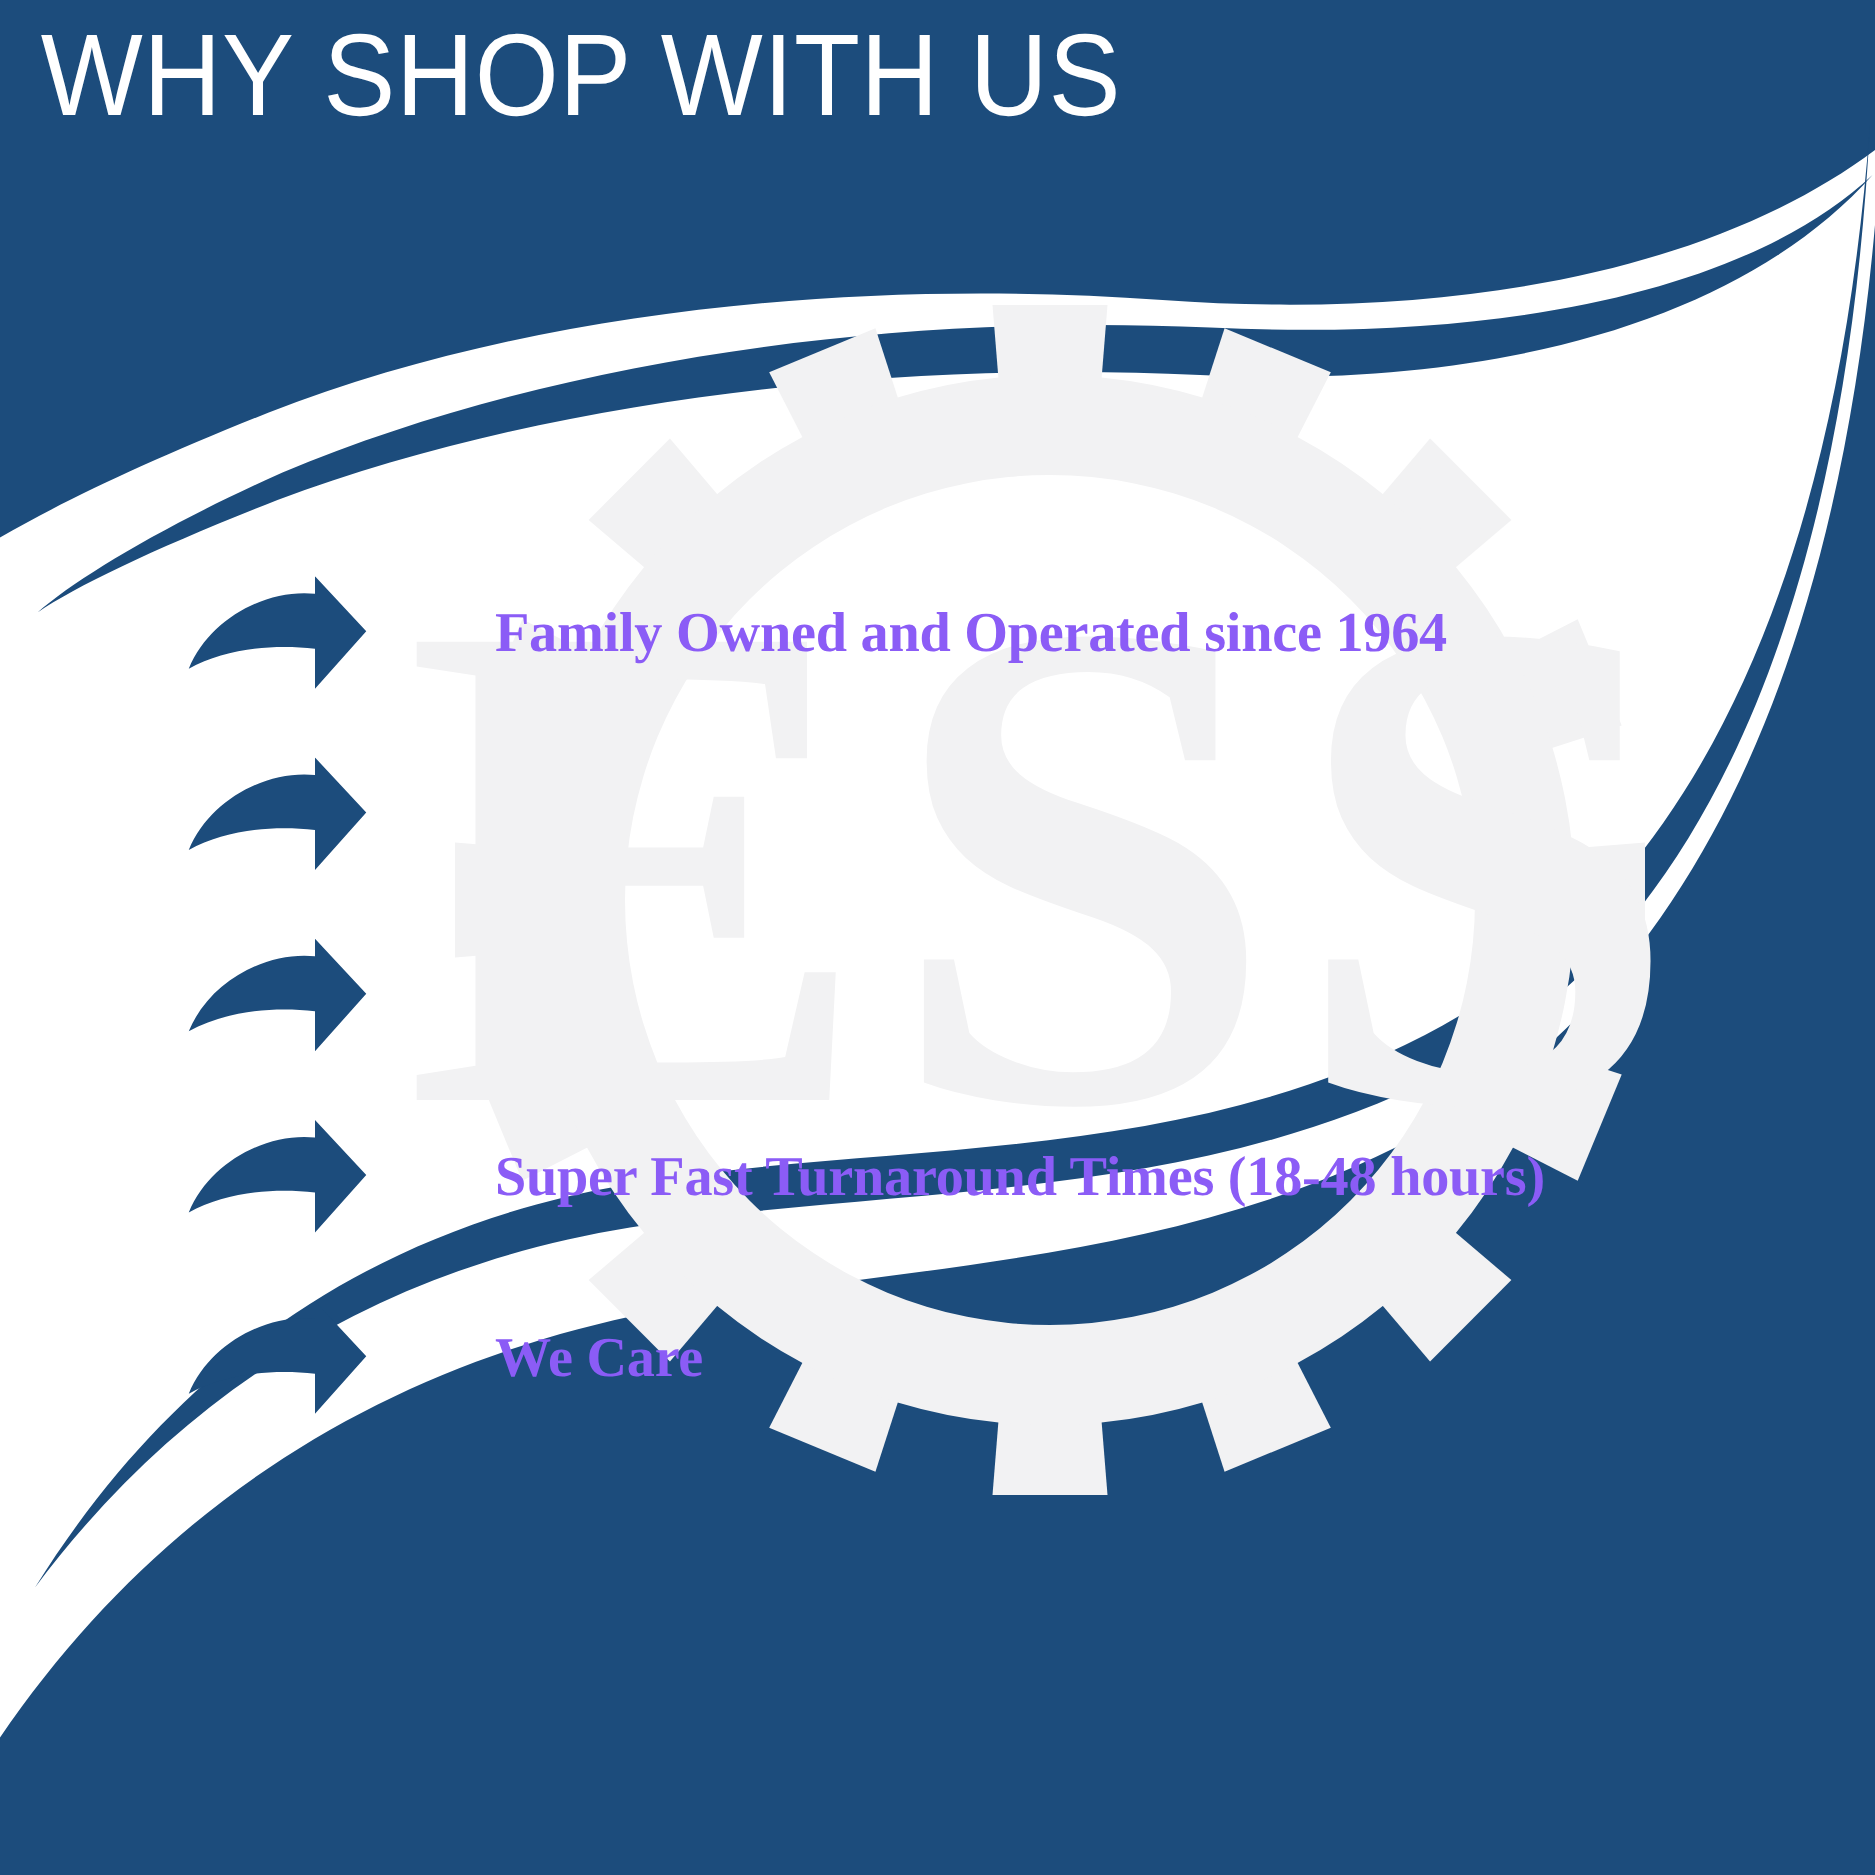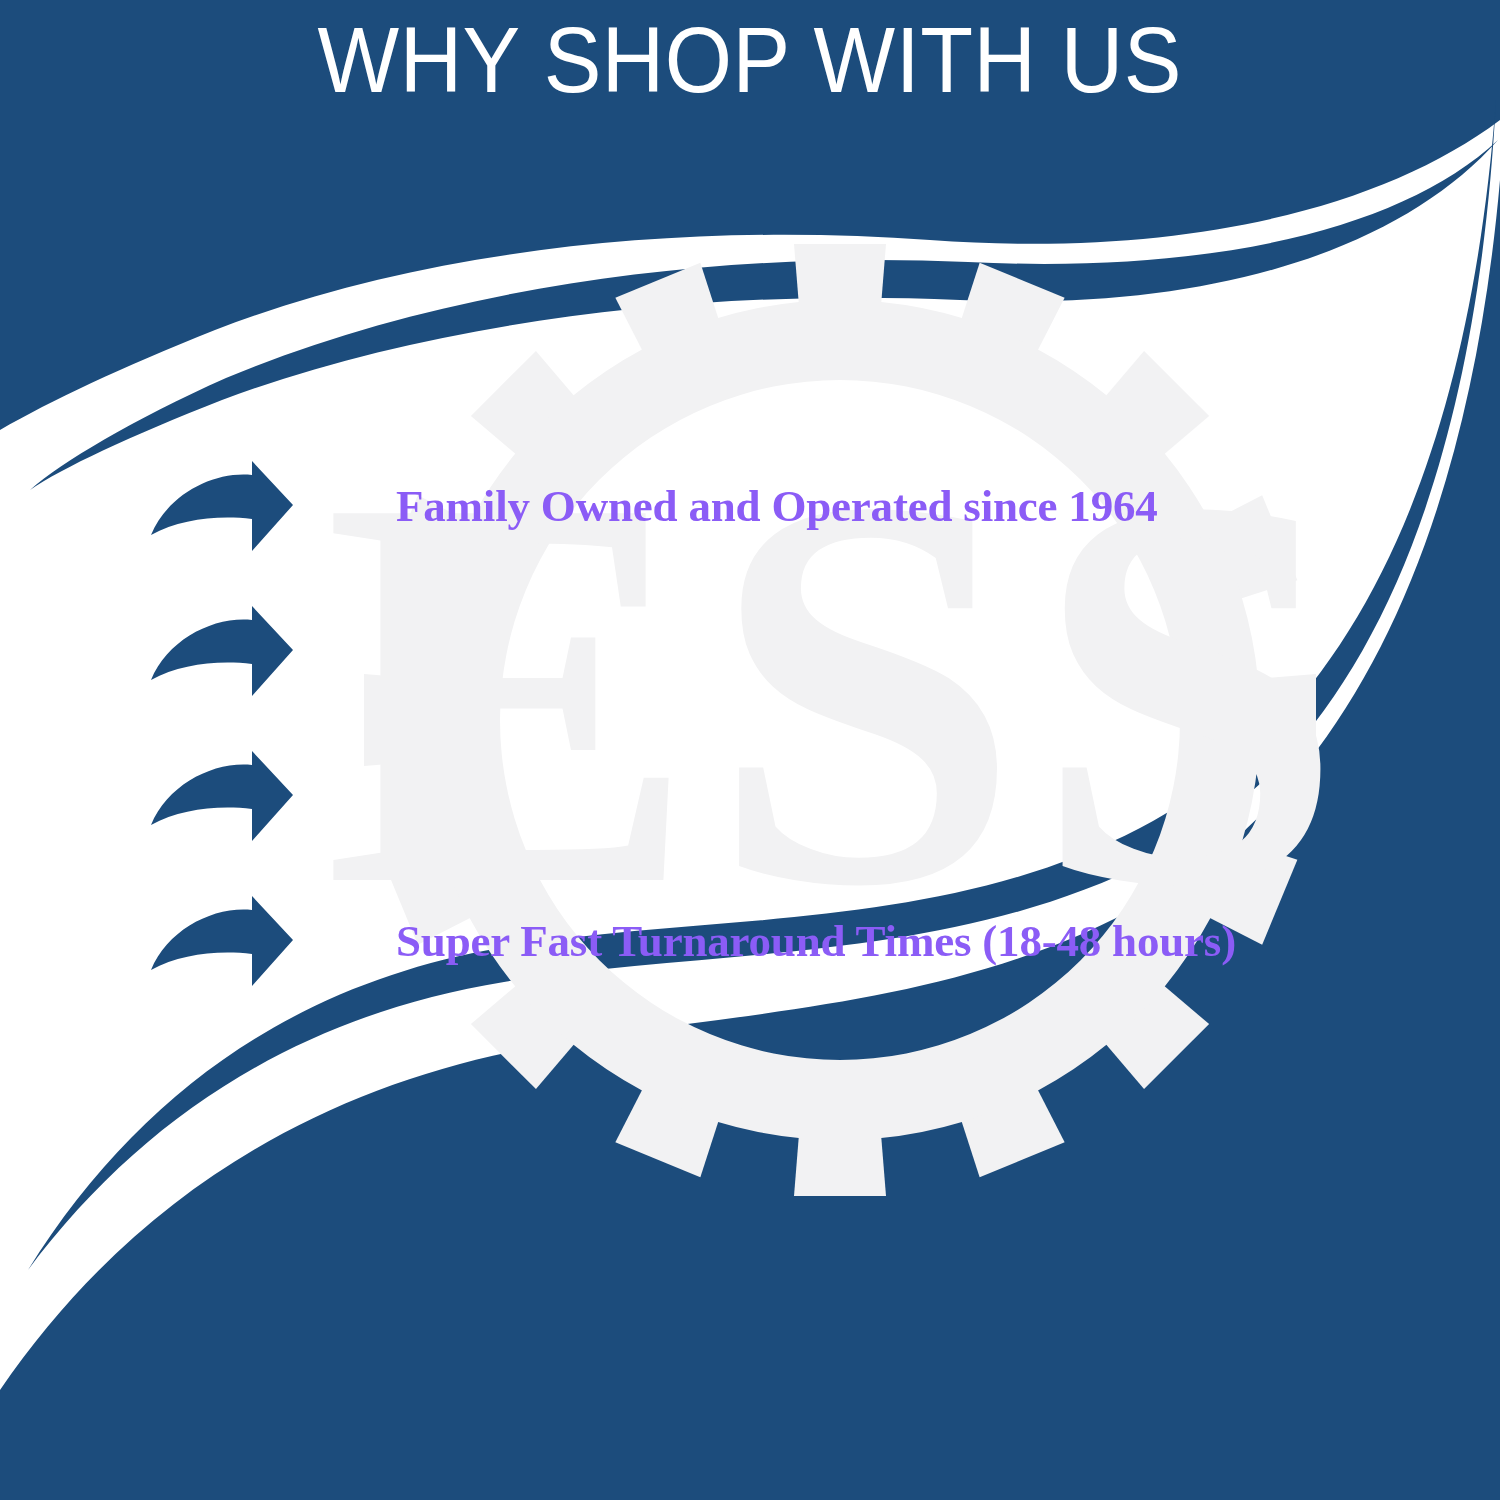--- a/index.html
+++ b/index.html
@@ -39,21 +39,21 @@
 
   
   #header-band {
     position:absolute;
     top:0; left:0;
     width:1500px;
     height:150px;
     z-index:5;
     display:flex;
     align-items:flex-start;
-    justify-content:center;
+    justify-content:flex-start;
   }
 
   #page-title {
     margin-top:12px;
     color:#ffffff;
     font-family:"Liberation Sans", sans-serif;
     font-size:93px;
     font-weight:400;
     letter-spacing:0.5px;
     line-height:1.05;
@@ -221,16 +221,23 @@
     </div>
 
     <div class="benefit-row">
       <svg class="arrow-icon" viewBox="0 0 148 92">
         <path fill="#1c4c7c" d="M3,74 C20,33 66,10 104,14 L104,0 L145,44 L104,90 L104,58
                  C70,54 32,58 3,74 Z"></path>
       </svg>
       <span class="benefit-label">Super Fast Turnaround Times (18-48 hours)</span>
     </div>
 
+    <div class="benefit-row">
+      <svg class="arrow-icon" viewBox="0 0 148 92">
+        <path fill="#1c4c7c" d="M3,74 C20,33 66,10 104,14 L104,0 L145,44 L104,90 L104,58
+                 C70,54 32,58 3,74 Z"></path>
+      </svg>
+      <span class="benefit-label">We Care</span>
+    </div>
 
   </div>
 
 </div>
 
 </body></html>

